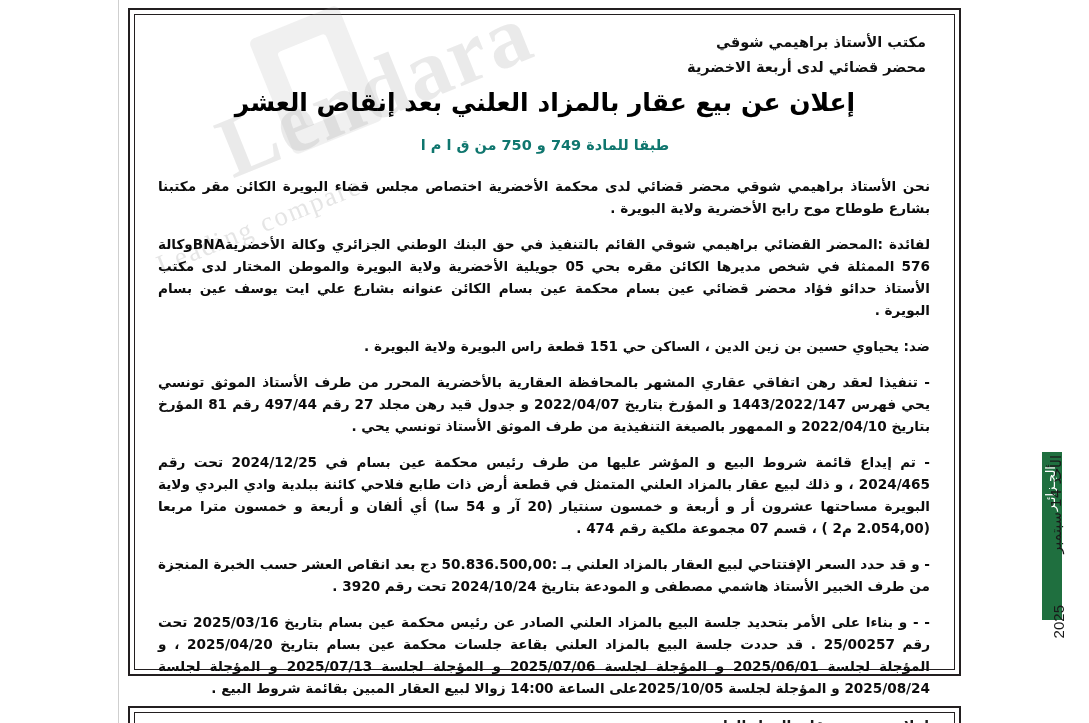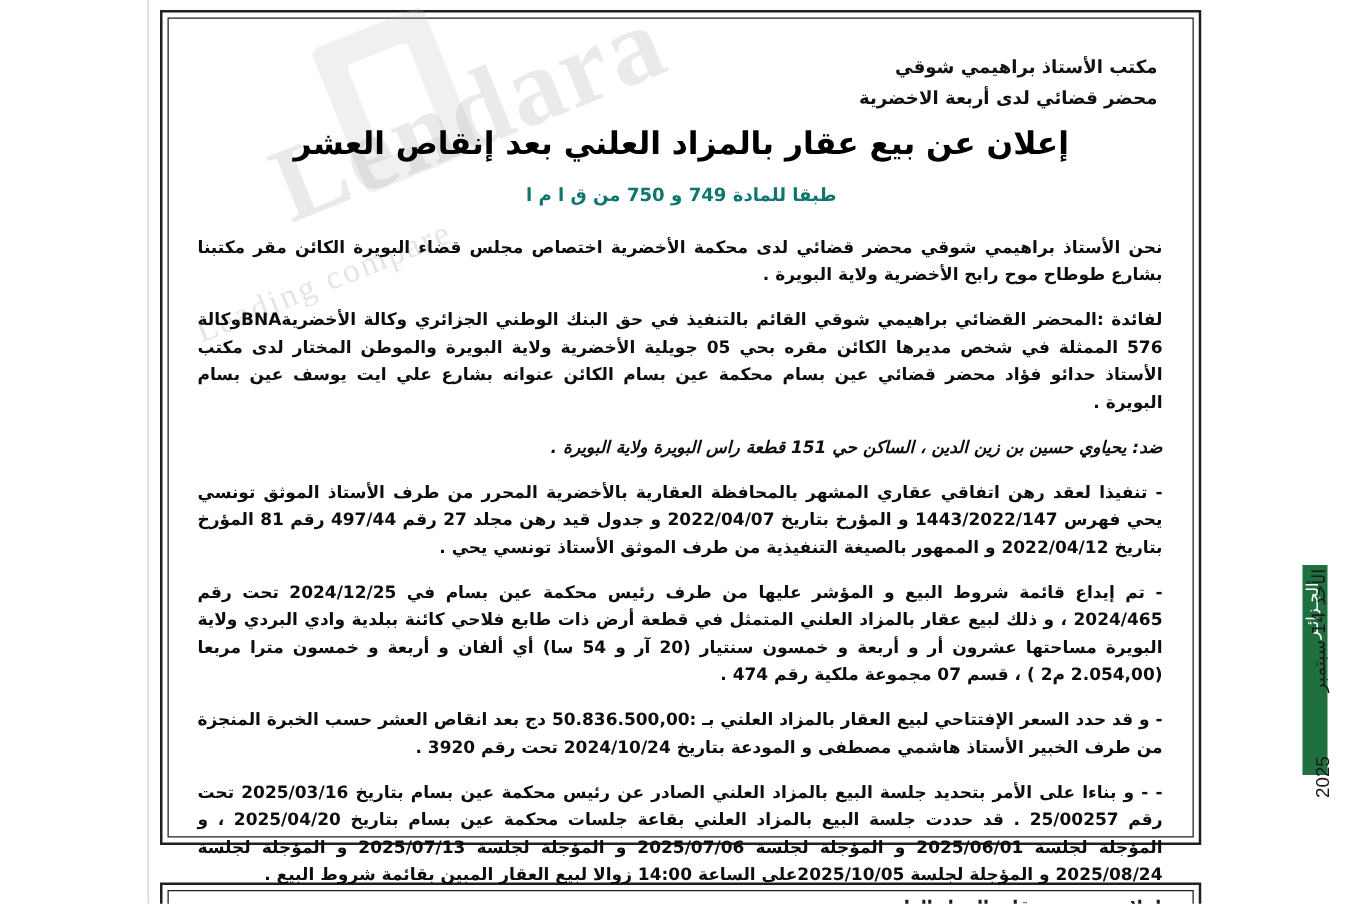--- a/index.html
+++ b/index.html
@@ -174,21 +174,21 @@
     top: 0;
     width: 1px;
     height: 723px;
     background: #cfcfcf;
   }
 
   
   .doc {
     position: absolute;
     left: 142px;
-    top: 36px;
+    top: 24px;
     width: 806px;
     height: 645px;
     padding: 0;
     box-sizing: border-box;
     z-index: 8;
   }
   .letterhead {
     margin: 6px 22px 0 0;
     text-align: right;
     font-size: 14.5px;
@@ -220,21 +220,21 @@
     font-size: 13.6px;
     line-height: 1.62;
     color: #0d0d0d;
     text-align: justify;
     font-family: "DejaVu Sans", sans-serif;
   }
   .body p {
     margin: 14px 0 9px 0;
     font-weight: bold;
   }
-  .body p.tight { margin-bottom: 7px; font-style: italic; }
+  .body p.tight { margin-bottom: 7px; }
 </style>
 </head>
 <body>
 
 <div class="outer">
 
   <div class="gutter-rule"></div>
 
   <div id="watermark">
     <div class="wm-shape"></div>
@@ -254,21 +254,21 @@
     </div>
 
     <div class="title">إعلان عن بيع عقار بالمزاد العلني بعد إنقاص العشر</div>
 
     <div class="article-ref">طبقا للمادة 749 و 750 من ق ا م ا</div>
 
     <div class="body">
       <p>نحن الأستاذ براهيمي شوقي محضر قضائي لدى محكمة الأخضرية اختصاص مجلس قضاء البويرة الكائن مقر مكتبنا بشارع طوطاح موح رابح الأخضرية ولاية البويرة .</p>
       <p>لفائدة :المحضر القضائي براهيمي شوقي القائم بالتنفيذ في حق البنك الوطني الجزائري وكالة الأخضريةBNAوكالة 576 الممثلة في شخص مديرها الكائن مقره بحي 05 جويلية الأخضرية ولاية البويرة والموطن المختار لدى مكتب الأستاذ حدائو فؤاد محضر قضائي عين بسام محكمة عين بسام الكائن عنوانه بشارع علي ايت يوسف عين بسام البويرة .</p>
       <p class="tight">ضد: يحياوي حسين بن زين الدين ، الساكن حي 151 قطعة راس البويرة ولاية البويرة .</p>
-      <p>- تنفيذا لعقد رهن اتفاقي عقاري المشهر بالمحافظة العقارية بالأخضرية المحرر من طرف الأستاذ الموثق تونسي يحي فهرس 1443/2022/147 و المؤرخ بتاريخ 2022/04/07 و جدول قيد رهن مجلد 27 رقم 497/44 رقم 81 المؤرخ بتاريخ 2022/04/12 و الممهور بالصيغة التنفيذية من طرف الموثق الأستاذ تونسي يحي .</p>
+      <p>- تنفيذا لعقد رهن اتفاقي عقاري المشهر بالمحافظة العقارية بالأخضرية المحرر من طرف الأستاذ الموثق تونسي يحي فهرس 1443/2022/147 و المؤرخ بتاريخ 2022/04/07 و جدول قيد رهن مجلد 27 رقم 497/44 رقم 81 المؤرخ بتاريخ 2022/04/10 و الممهور بالصيغة التنفيذية من طرف الموثق الأستاذ تونسي يحي .</p>
       <p>- تم إيداع قائمة شروط البيع و المؤشر عليها من طرف رئيس محكمة عين بسام في 2024/12/25 تحت رقم 2024/465 ، و ذلك لبيع عقار بالمزاد العلني المتمثل في قطعة أرض ذات طابع فلاحي كائنة ببلدية وادي البردي ولاية البويرة مساحتها عشرون أر و أربعة و خمسون سنتيار (20 آر و 54 سا) أي ألفان و أربعة و خمسون مترا مربعا (2.054,00 م2 ) ، قسم 07 مجموعة ملكية رقم 474 .</p>
       <p>- و قد حدد السعر الإفتتاحي لبيع العقار بالمزاد العلني بـ :50.836.500,00 دج بعد انقاص العشر حسب الخبرة المنجزة من طرف الخبير الأستاذ هاشمي مصطفى و المودعة بتاريخ 2024/10/24 تحت رقم 3920 .</p>
       <p>- - و بناءا على الأمر بتحديد جلسة البيع بالمزاد العلني الصادر عن رئيس محكمة عين بسام بتاريخ 2025/03/16 تحت رقم 25/00257 . قد حددت جلسة البيع بالمزاد العلني بقاعة جلسات محكمة عين بسام بتاريخ 2025/04/20 ، و المؤجلة لجلسة 2025/06/01 و المؤجلة لجلسة 2025/07/06 و المؤجلة لجلسة 2025/07/13 و المؤجلة لجلسة 2025/08/24 و المؤجلة لجلسة 2025/10/05على الساعة 14:00 زوالا لبيع العقار المبين بقائمة شروط البيع .</p>
 
     </div>
 
   </div>
 
   <div class="ad-box2">
     <div class="ad-box2-inner"></div>

